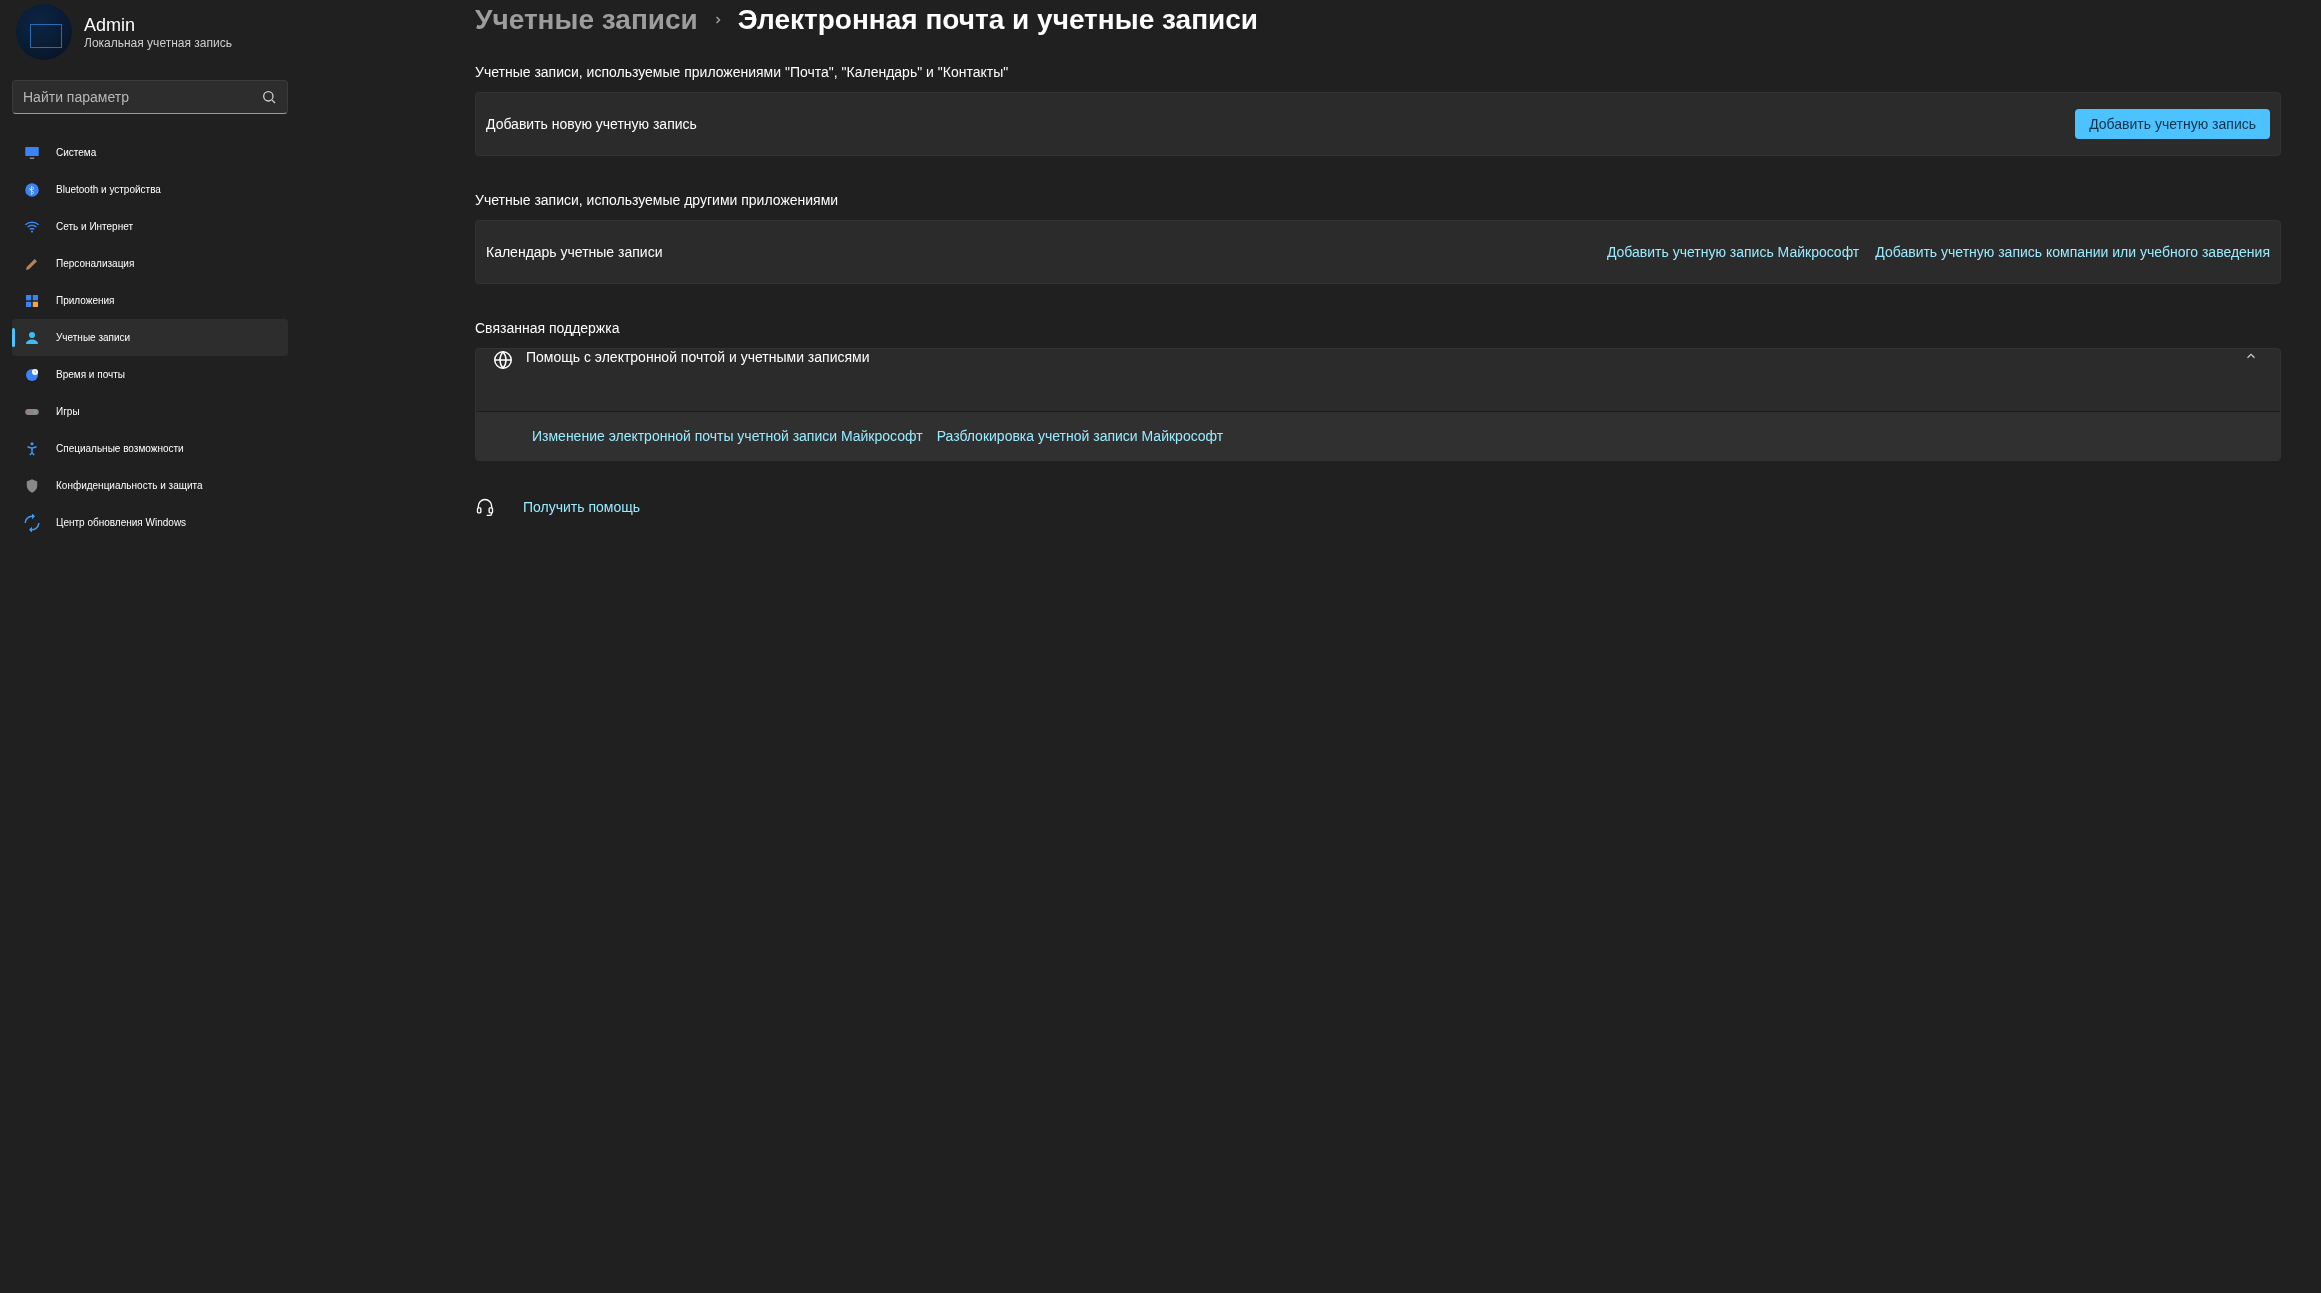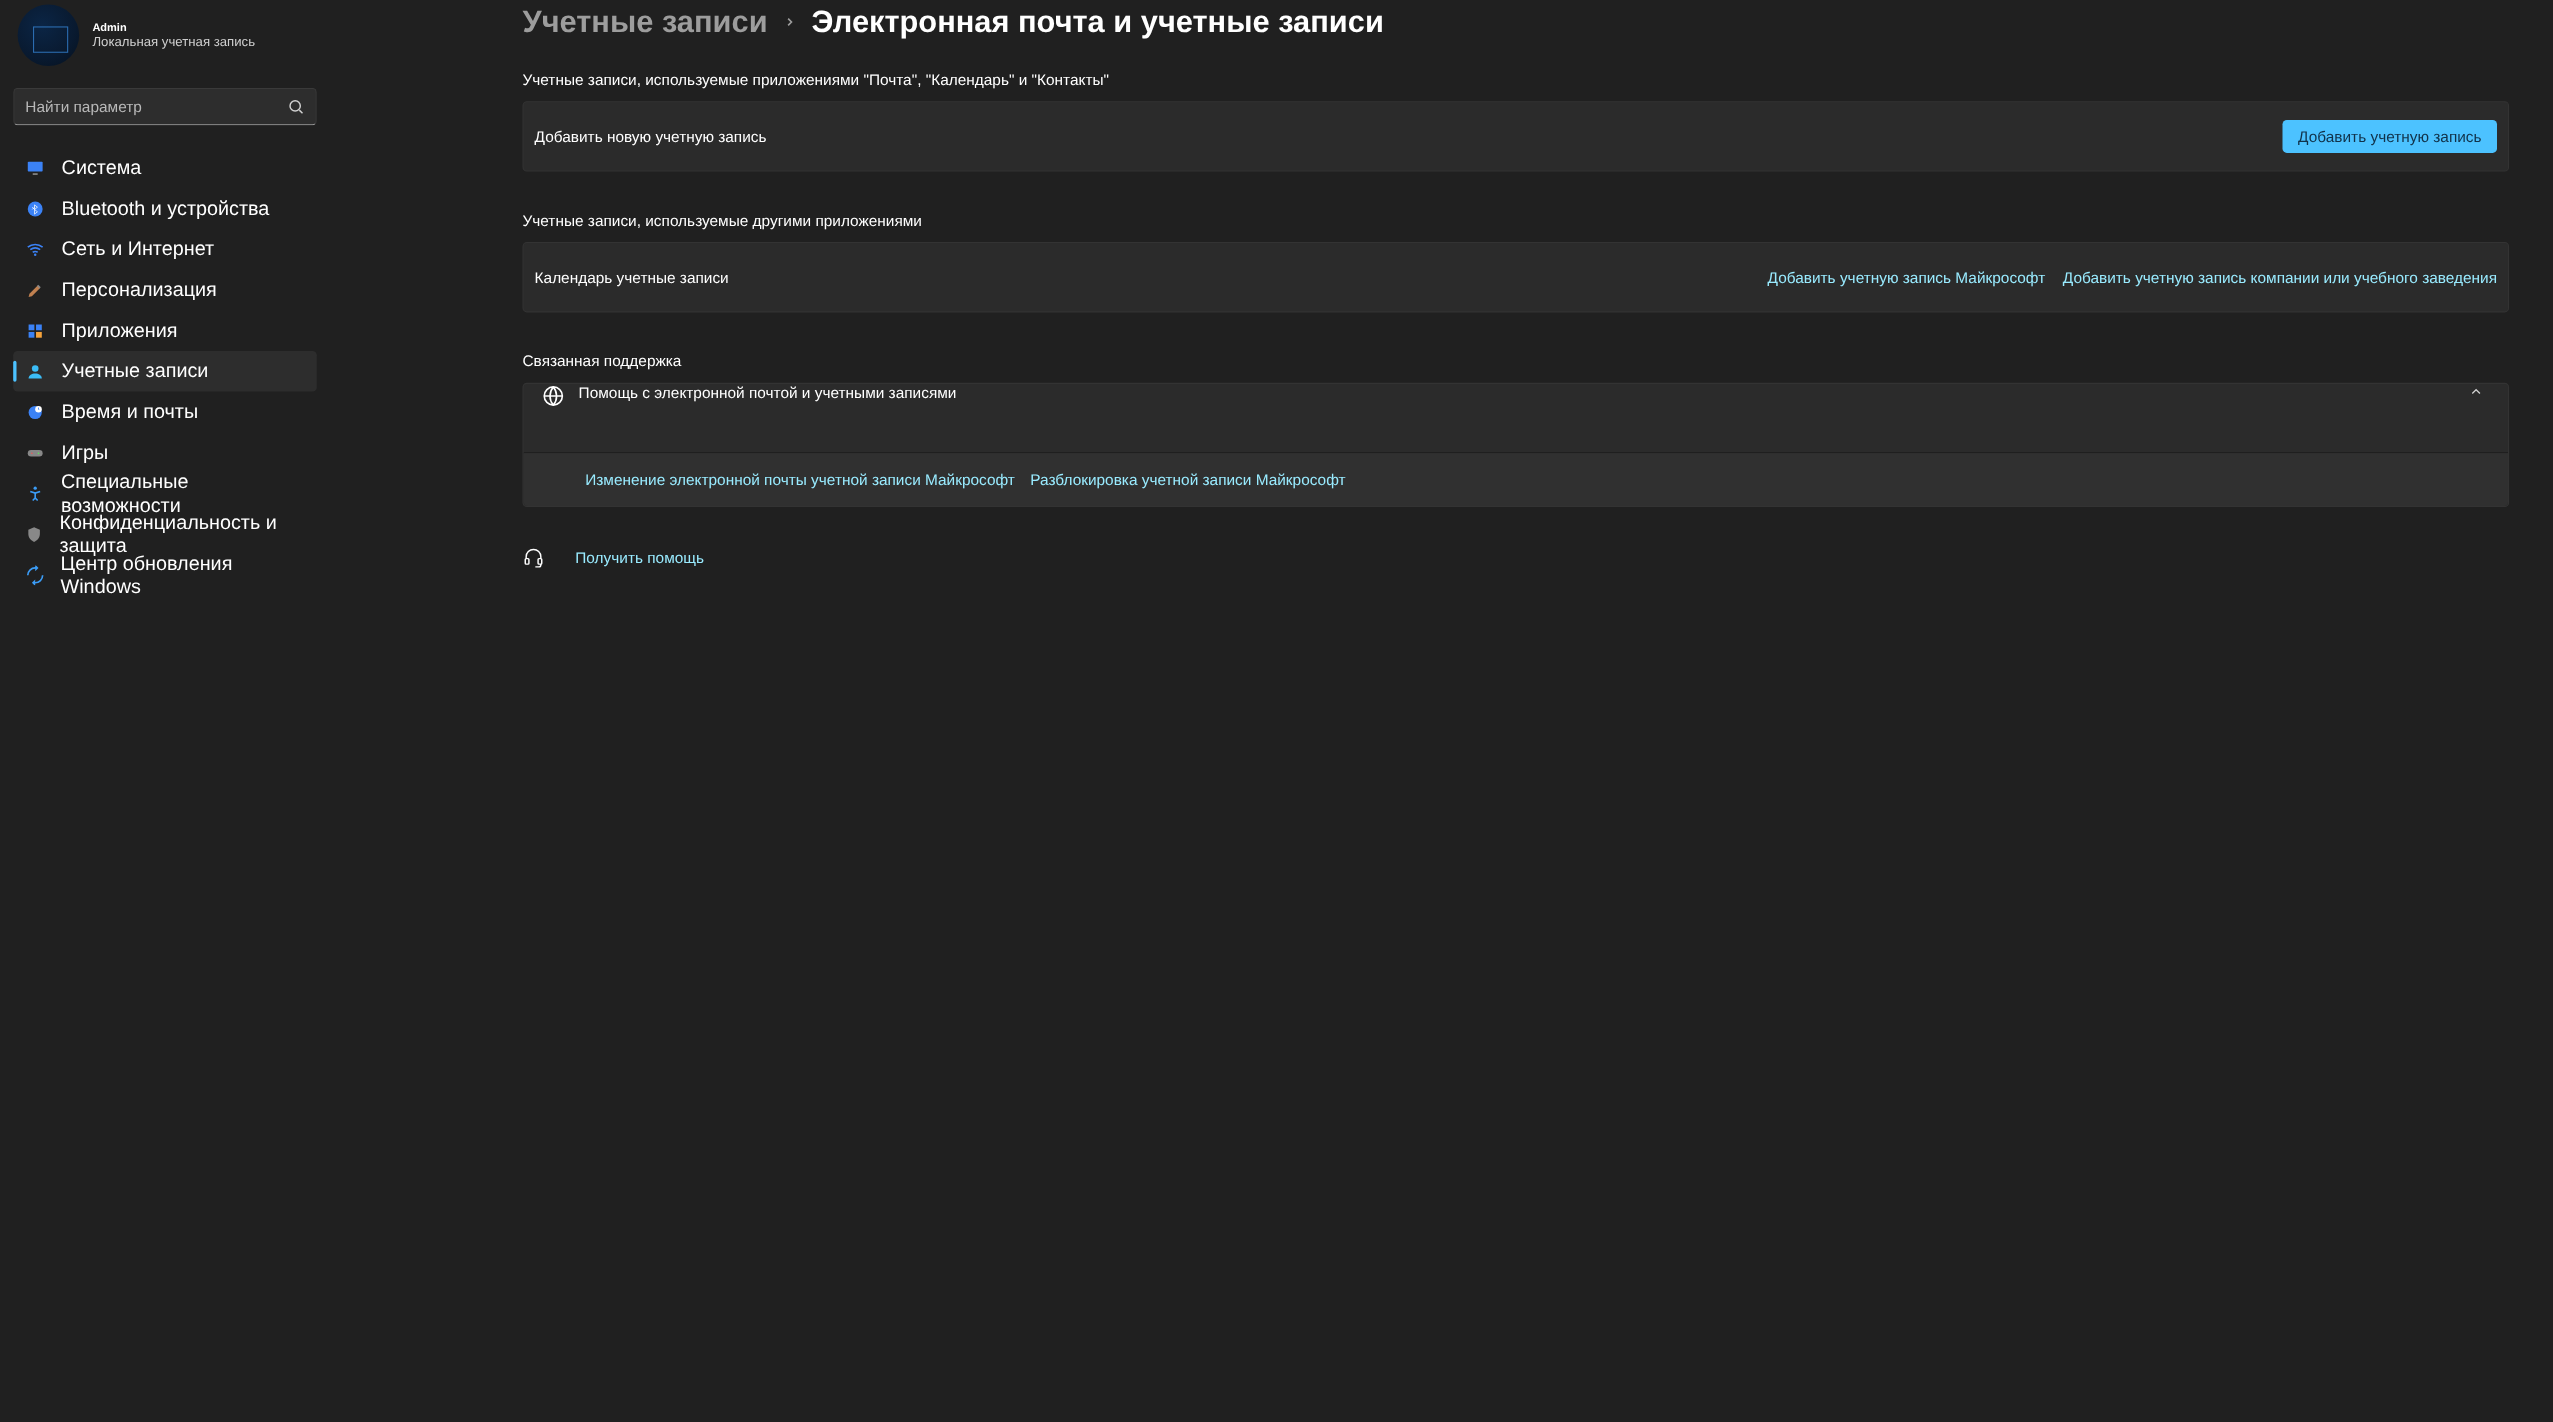--- a/index.html
+++ b/index.html
@@ -15,21 +15,21 @@
   .app { display: flex; width: 100%; height: 100%; }
   .sidebar { width: 300px; padding: 0 12px; flex-shrink: 0; }
   .profile { display: flex; align-items: center; padding: 4px 4px 20px 4px; }
   .avatar {
     width: 56px; height: 56px; border-radius: 50%;
     background: radial-gradient(circle at 40% 35%, #0b2545 0%, #091a30 60%, #05101e 100%);
     display: flex; align-items: center; justify-content: center; position: relative; overflow: hidden;
   }
   .avatar::after { content:""; position:absolute; width:30px; height:22px; border:1px solid #2b6cb0; left:14px; top:20px; }
   .profile-text { margin-left: 12px; }
-  .profile-name { font-weight: 700; font-size: 10px; }
+  .profile-name { font-weight: 400; font-size: 18px; }
   .profile-sub { font-size: 12px; color: #cfcfcf; text-align: right; }
   .searchbox {
     display: flex; align-items: center;
     background: #2d2d2d; border: 1px solid #3a3a3a; border-bottom: 1px solid #9a9a9a;
     border-radius: 4px; height: 34px; padding: 0 10px; margin-bottom: 20px; justify-content: flex-end;
   }
   .searchbox input {
     flex: 1; background: transparent; border: none; outline: none;
     color: #cfcfcf; font-size: 14px;
   }
@@ -39,21 +39,21 @@
   .nav-item {
     display: flex; align-items: center; height: 37px;
     border-radius: 4px; padding: 0 10px; cursor: pointer; position: relative;
   }
   .nav-item.active { background: #2d2d2d; }
   .nav-item.active::before {
     content: ""; position: absolute; left: 0; top: 9px; bottom: 9px;
     width: 3px; background: #4cc2ff; border-radius: 2px;
   }
   .nav-icon { width: 20px; height: 20px; margin-right: 14px; display:flex; align-items:center; justify-content:center; }
-  .nav-label { font-size: 18px; }
+  .nav-label { font-size: 10px; }
   .main { flex: 1; padding: 0 40px 0 175px; }
   .breadcrumb { display: flex; align-items: center; gap: 14px; margin: 4px 0 28px 0; }
   .breadcrumb-link { font-size: 28px; font-weight: 600; color: #9d9d9d; cursor:pointer; }
   .breadcrumb-sep { color: #9d9d9d; font-size: 18px; }
   .breadcrumb-current { font-size: 28px; font-weight: 600; color: #fff; }
   .section-title { font-size: 14px; color: #fff; margin: 0 0 12px 0; }
   .card {
     background: #2b2b2b; border: 1px solid #333; border-radius: 4px;
     padding: 0 10px; margin-bottom: 36px;
   }

